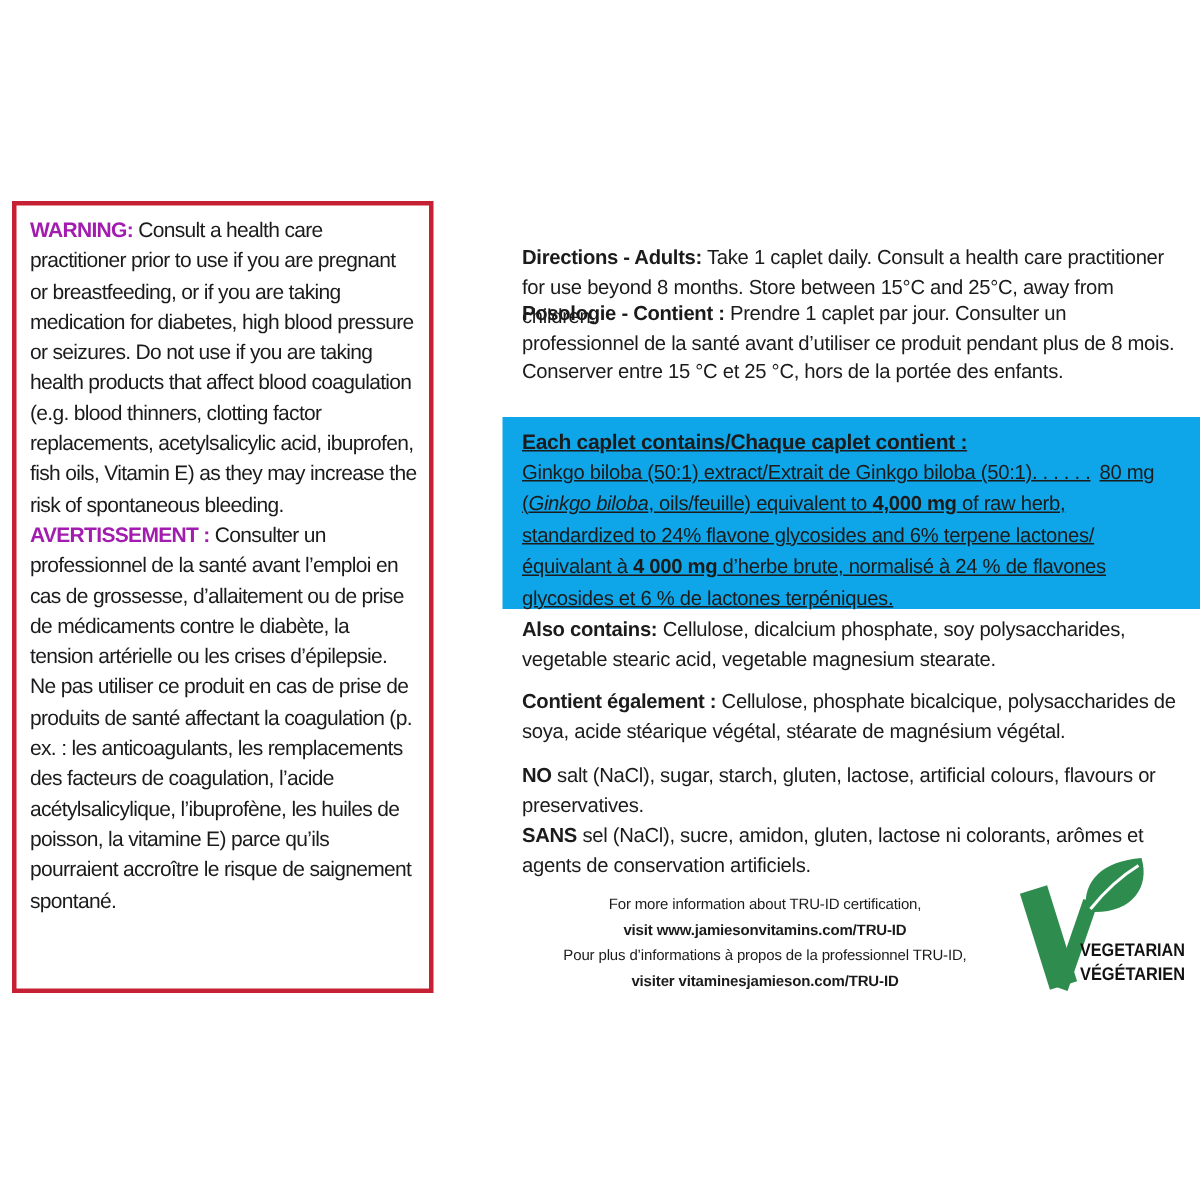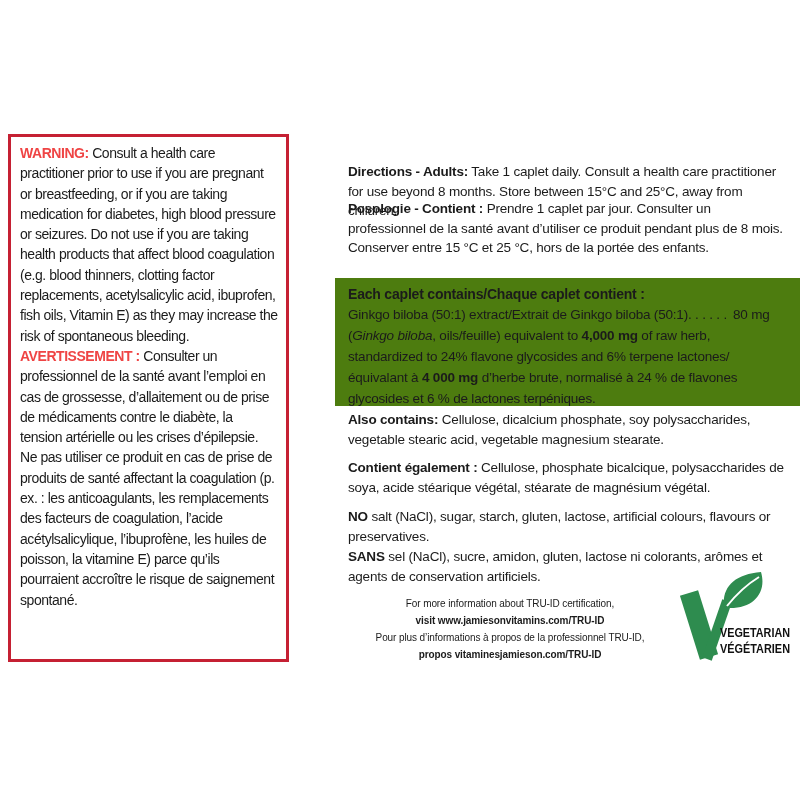--- a/index.html
+++ b/index.html
@@ -3,42 +3,42 @@
 <meta charset="utf-8">
 <style>
   html,body{margin:0;padding:0;}
   body{
     width:800px;height:800px;background:#ffffff;
     font-family:"Liberation Sans", sans-serif;color:#1b1b1b;
     position:relative;overflow:hidden;
   }
   .b{font-weight:bold;}
   .i{font-style:italic;}
-  .red{color:#ef4444;font-weight:bold;}
+  .red{color:#a21caf;font-weight:bold;}
 
   .warning-box{
     position:absolute;left:8px;top:134px;width:281px;height:528px;
     border:3px solid #C52033;box-sizing:border-box;
     padding:6px 8px 0 9px;
     font-size:14px;line-height:20.3px;letter-spacing:-0.45px;
   }
   .warning-box p{margin:0;}
 
   .rblock{
     position:absolute;left:348px;width:442px;
     font-size:13.5px;line-height:19.5px;letter-spacing:-0.2px;
   }
   .dir-en{top:131px;margin-top:31px;}
   .dir-fr{top:199px;}
 
   .green-box{
     position:absolute;left:335px;top:278px;width:465px;height:128px;
-    background:#4d7c0f;box-sizing:border-box;
+    background:#0ea5e9;box-sizing:border-box;
     padding:6px 12px 0 13px;
-    font-size:13.5px;line-height:20.9px;letter-spacing:-0.2px;
+    font-size:13.5px;line-height:20.9px;letter-spacing:-0.2px;text-decoration:underline;
   }
   .green-heading{font-weight:bold;font-size:14px;}
   .ing-line{white-space:nowrap;}
   .ing-amount{margin-left:6px;}
 
   .also-en{top:410px;}
   .also-fr{top:458px;}
   .no-block{top:507px;}
   .sans-block{top:547px;}
 
@@ -91,21 +91,21 @@
   </div>
 
   <div class="rblock sans-block">
     <span class="b">SANS</span><span> sel (NaCl), sucre, amidon, gluten, lactose ni colorants, arômes et agents de conservation artificiels.</span>
   </div>
 
   <div class="tru-block">
     <div>For more information about TRU-ID certification,</div>
     <div class="b">visit www.jamiesonvitamins.com/TRU-ID</div>
     <div>Pour plus d’informations à propos de la professionnel TRU-ID,</div>
-    <div class="b">propos vitaminesjamieson.com/TRU-ID</div>
+    <div class="b">visiter vitaminesjamieson.com/TRU-ID</div>
   </div>
 
   <svg class="veg-logo" viewBox="0 0 118 96" xmlns="http://www.w3.org/2000/svg">
     <g>
       <line x1="15" y1="23" x2="35" y2="87" stroke="#2E8C4F" stroke-width="19"></line>
       <line x1="33" y1="89" x2="53" y2="31" stroke="#2E8C4F" stroke-width="10"></line>
     </g>
     <g>
       <path d="M50 36 C48 17 61 4 87 2 C93 22 80 39 54 38 C52 38 50 37 50 36 Z" fill="#2E8C4F"></path>
       <path d="M53 36 C61 26 72 15 85 7" fill="none" stroke="#ffffff" stroke-width="2"></path>

